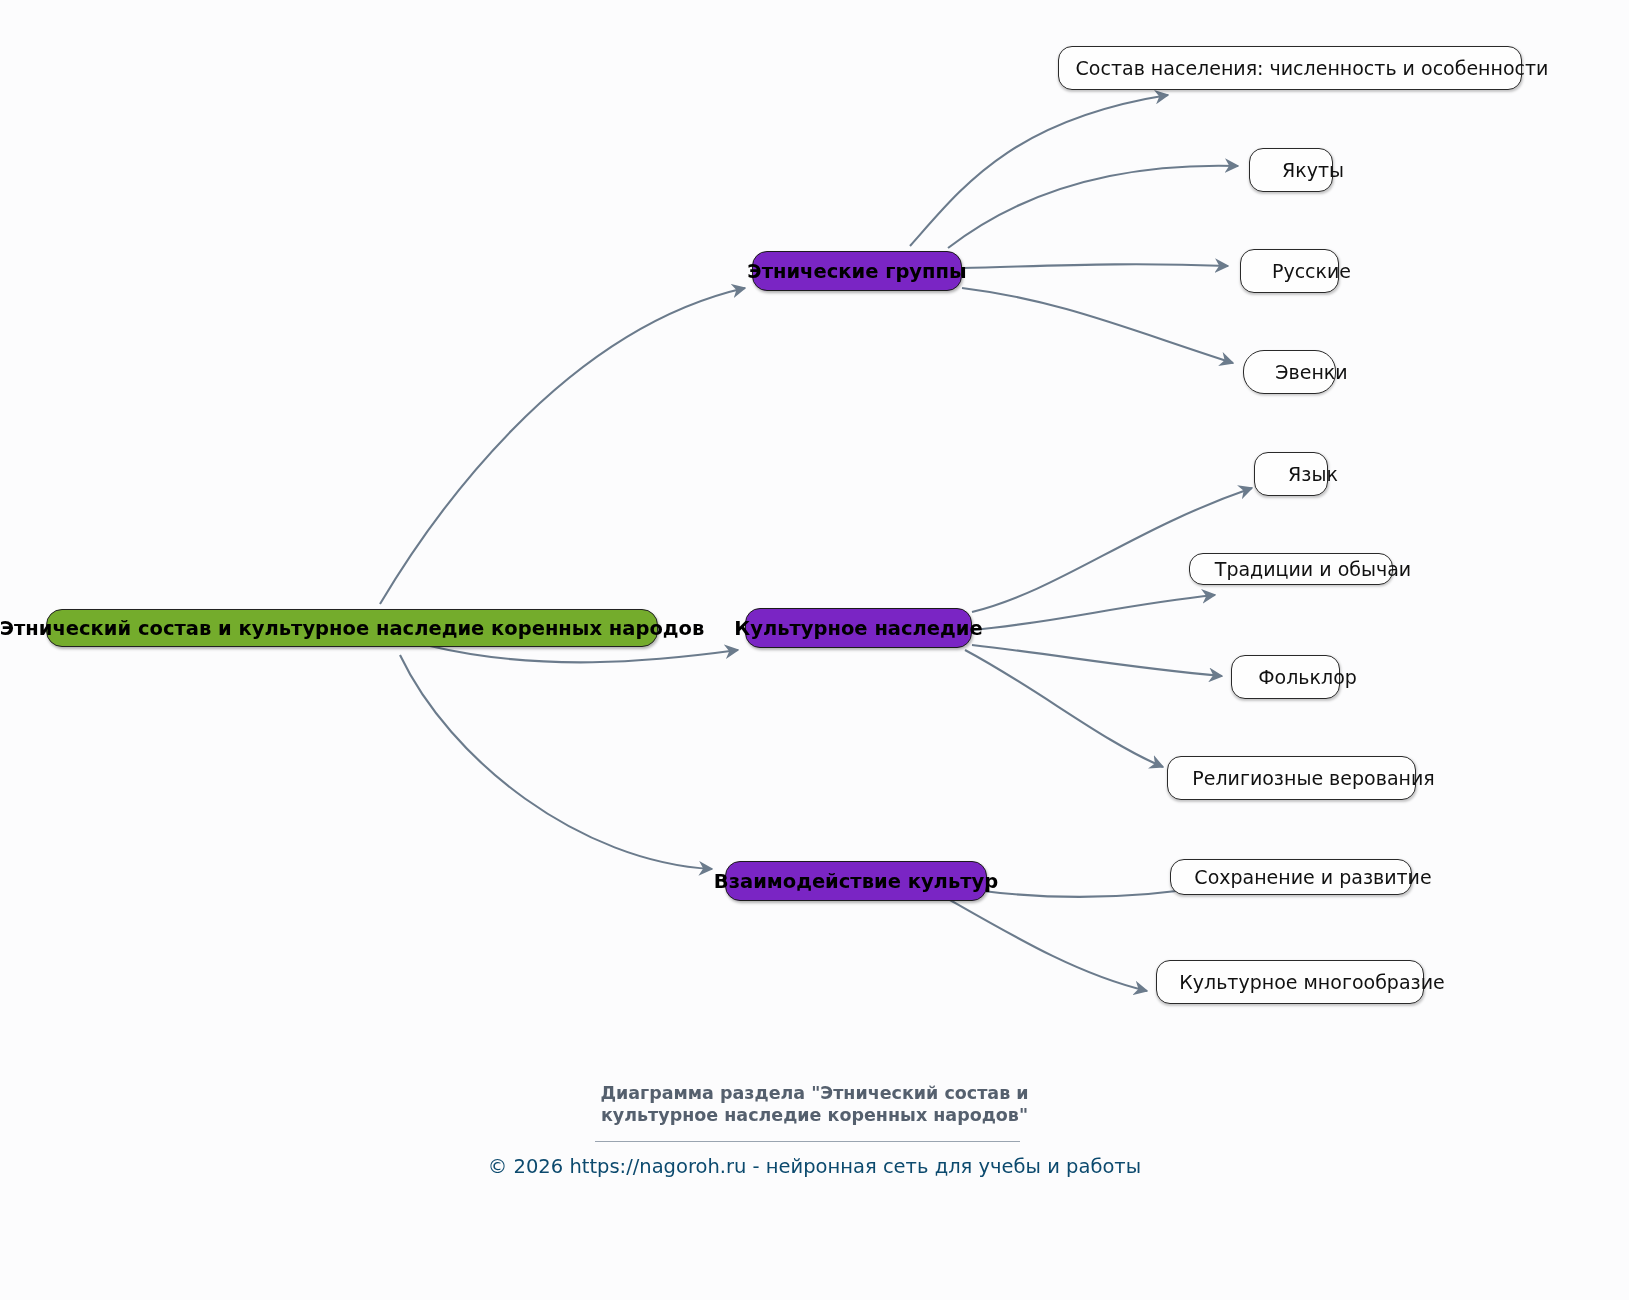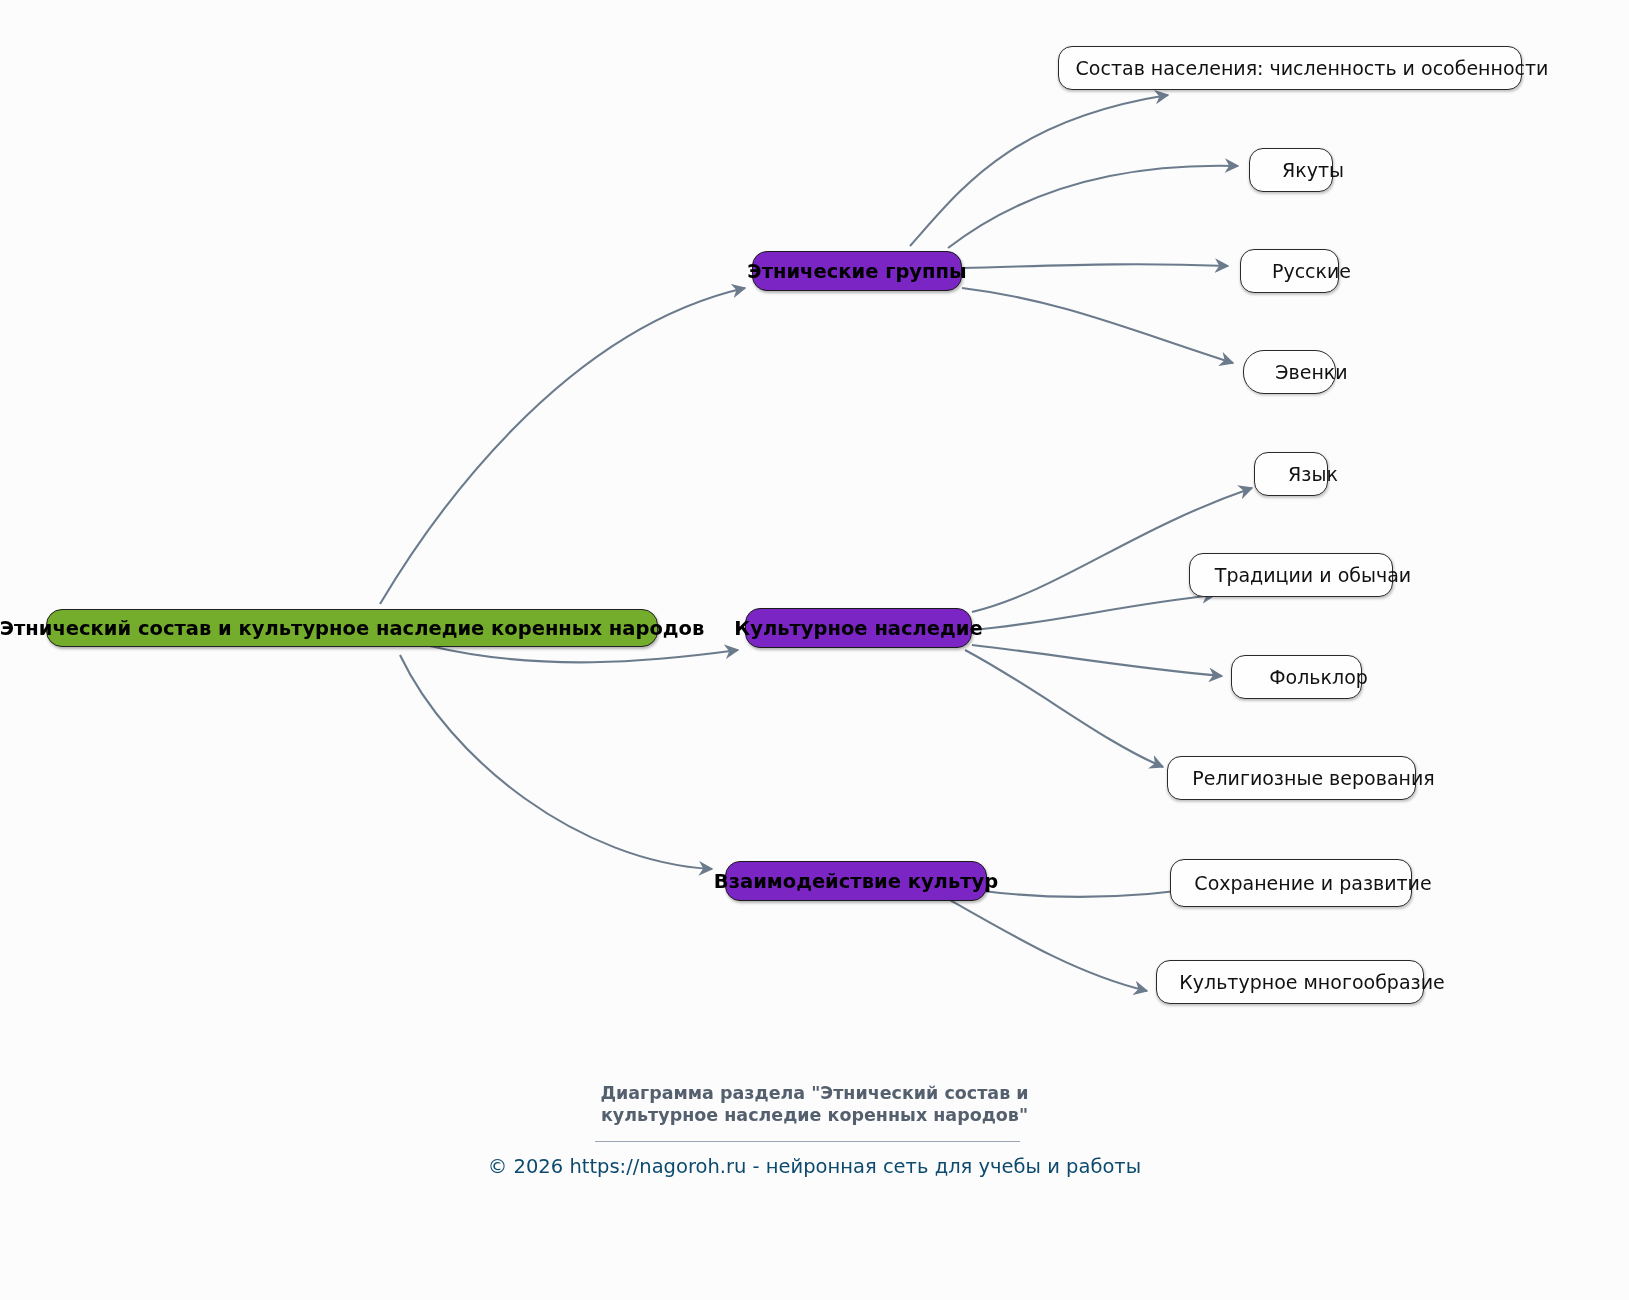--- a/index.html
+++ b/index.html
@@ -153,33 +153,33 @@
   </div>
 
   <div class="node node-leaf" style="left:1243px; top:350px; width:93px; height:44px;border-radius:21px;">
     <span>Эвенки</span>
   </div>
 
   <div class="node node-leaf" style="left:1254px; top:452px; width:74px; height:44px;">
     <span>Язык</span>
   </div>
 
-  <div class="node node-leaf" style="left:1189px; top:553px; width:204px; height:44px;">
+  <div class="node node-leaf" style="left:1189px; top:553px; width:204px; height:32px;">
     <span>Традиции и обычаи</span>
   </div>
 
-  <div class="node node-leaf" style="left:1231px; top:655px; width:131px; height:44px;">
+  <div class="node node-leaf" style="left:1231px; top:655px; width:109px; height:44px;">
     <span>Фольклор</span>
   </div>
 
   <div class="node node-leaf" style="left:1167px; top:756px; width:249px; height:44px;">
     <span>Религиозные верования</span>
   </div>
 
-  <div class="node node-leaf" style="left:1170px; top:859px; width:242px; height:48px;">
+  <div class="node node-leaf" style="left:1170px; top:859px; width:242px; height:36px;">
     <span>Сохранение и развитие</span>
   </div>
 
   <div class="node node-leaf" style="left:1156px; top:960px; width:268px; height:44px;">
     <span>Культурное многообразие</span>
   </div>
 
   <div class="footer" id="caption">
     <div>Диаграмма раздела "Этнический состав и</div>
     <div>культурное наследие коренных народов"</div>

